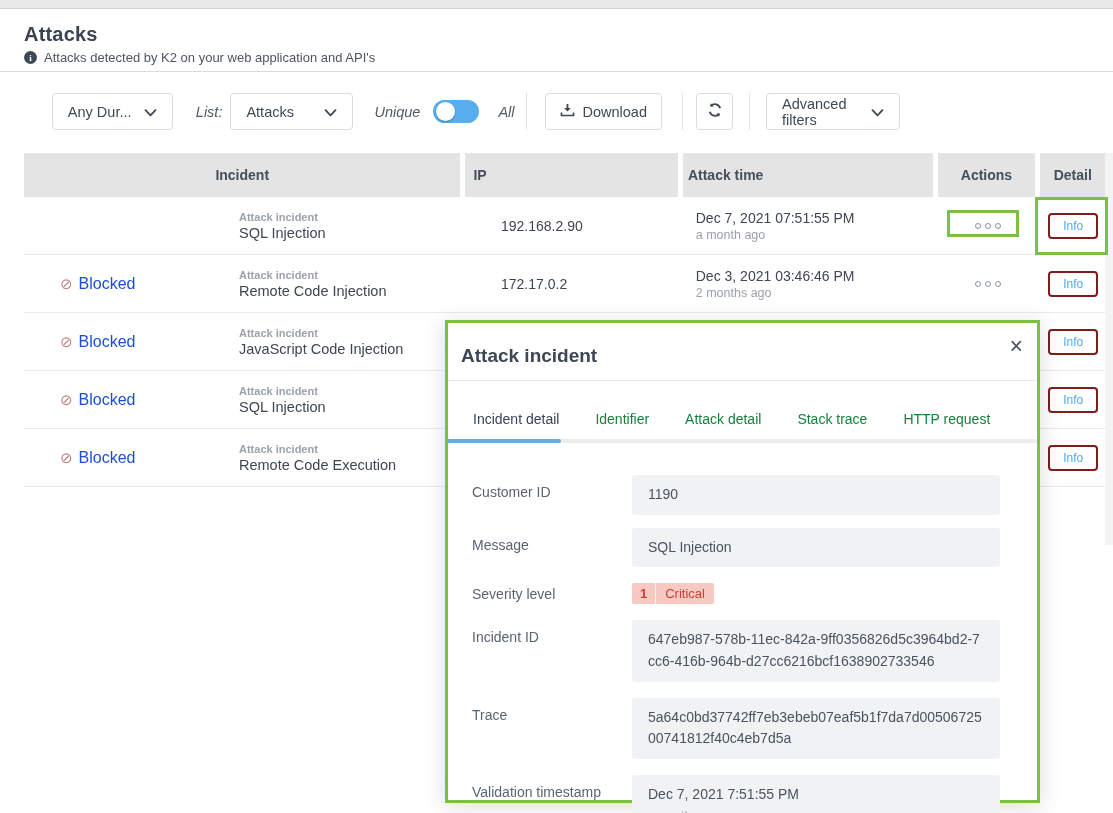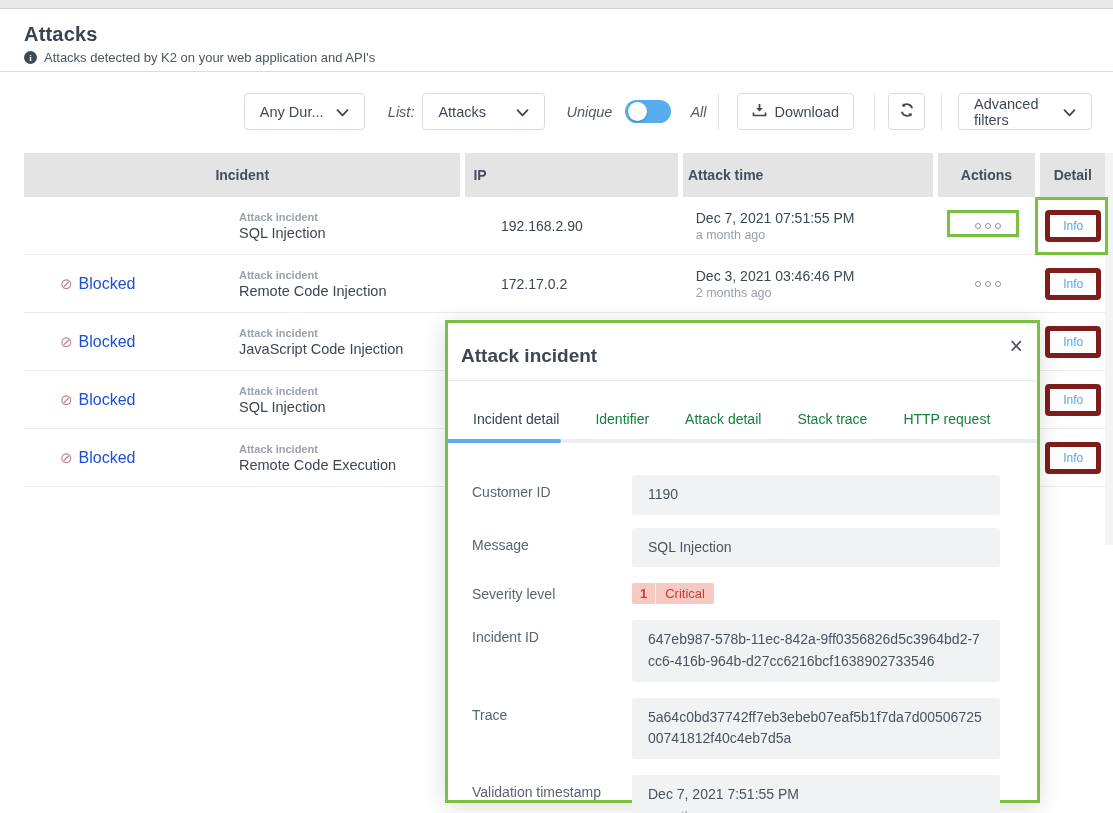--- a/index.html
+++ b/index.html
@@ -10,21 +10,21 @@
   
   .top-strip { position:absolute; left:0; top:0; width:1113px; height:9px; background:#e9e9e9; border-bottom:1px solid #d2d2d2; }
 
   
   .page-title { position:absolute; left:24px; top:23px; font-size:20px; font-weight:700; color:#3b4351; letter-spacing:.2px; }
   .page-subtitle { position:absolute; left:24px; top:50px; display:flex; align-items:center; gap:7px; font-size:13px; color:#4d555f; }
   .info-circle { width:13px; height:13px; border-radius:50%; background:#3f4956; color:#fff; font-size:9px; font-weight:700; display:flex; align-items:center; justify-content:center; font-family:"Liberation Serif", serif; }
   .header-divider { position:absolute; left:0; top:71px; width:1113px; height:1px; background:#d9dcde; }
 
   
-  .toolbar { position:absolute; top:93px; left:0; width:1092px; height:37px; display:flex; align-items:center; justify-content:flex-end; }
+  .toolbar { position:absolute; top:93px; left:0; width:900px; height:37px; display:flex; align-items:center; justify-content:flex-end; }
   .tb-btn { height:37px; background:#fff; border:1px solid #d8dcde; border-radius:4px; display:flex; align-items:center; color:#3f4956; font-size:14.5px; cursor:pointer; }
   .dd { justify-content:space-between; padding:0 15px; }
   .dd-duration { width:121px; }
   .dd-list { width:123px; margin-left:8px; }
   .dd-advanced { width:134px; }
   .tb-label { font-size:14.5px; color:#525b66;font-style:italic; }
   .lbl-list { margin-left:23px; }
   .lbl-unique { margin-left:21px; }
   .lbl-all { margin-left:19px; }
   .toggle { position:relative; width:46px; height:23px; border-radius:12px; background:#57adee; margin-left:13px; cursor:pointer; }
@@ -55,21 +55,21 @@
   .incident-sub { font-size:11px; font-weight:700; color:#9ba2ab; }
   .incident-name { font-size:14.5px; color:#3d4653; }
   .td.col2 { padding-left:26px; font-size:14px; color:#3d4653; }
   .td.col3 { padding-left:6px; }
   .time-wrap { display:flex; flex-direction:column; gap:2px; }
   .time-main { font-size:14px; color:#3d4653; }
   .time-ago { font-size:12.5px; color:#9aa1a9; }
   .td.col4, .td.col5 { justify-content:center; }
   .actions-btn { display:flex; gap:4px; align-items:center; cursor:pointer; padding:6px 4px; background:transparent; border:none; }
   .dot { width:6px; height:6px; border-radius:50%; border:1.5px solid #8d949c; background:#fff; }
-  .info-btn { border:5px solid #7f1d1d; color:#53a9ef; background:#fff; font-size:12px; font-family:"Liberation Sans", sans-serif; border-radius:4px; padding:4px 13px; cursor:pointer; }
+  .info-btn { border:2px solid #7f1d1d; color:#53a9ef; background:#fff; font-size:12px; font-family:"Liberation Sans", sans-serif; border-radius:4px; padding:4px 13px; cursor:pointer; }
 
   .right-gutter { position:absolute; left:1105px; top:153px; width:8px; height:392px; background:#f4f4f4; }
 
   
   .annot { position:absolute; border:3px solid #7ac142; background:transparent; z-index:5; pointer-events:none; }
   .annot-actions { left:947px; top:210px; width:72px; height:27px; }
   .annot-detail { left:1035px; top:197px; width:73px; height:58px; }
 
   
   .modal { position:absolute; left:445px; top:320px; width:595px; height:483px; background:#fff; border:3px solid #7ac142; z-index:10; box-shadow:0 3px 22px rgba(0,0,0,.14); }

